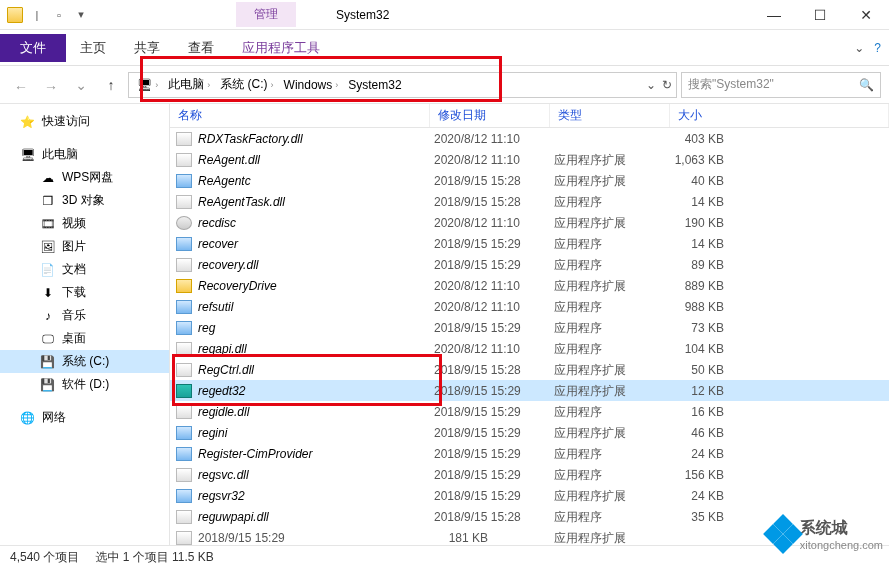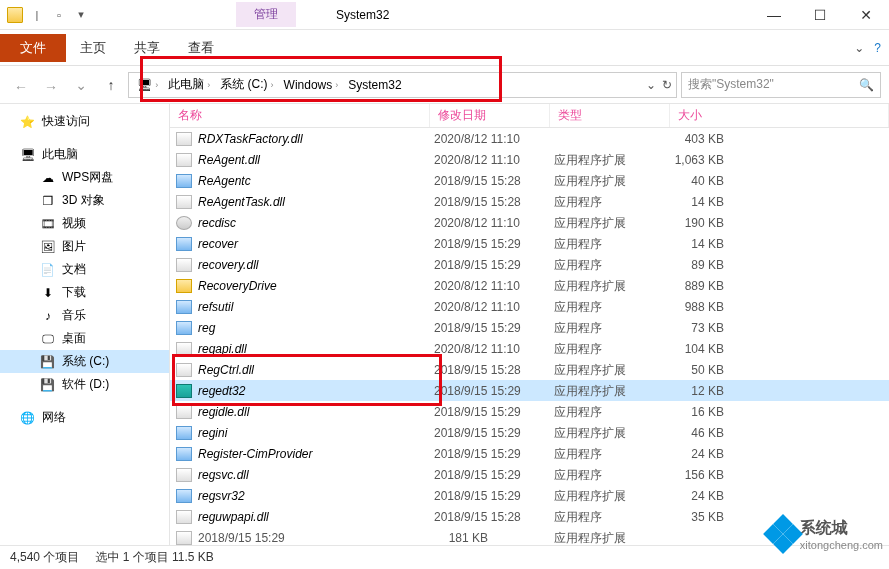--- a/index.html
+++ b/index.html
@@ -10,21 +10,21 @@
 .titlebar .qat { display: flex; align-items: center; gap: 4px; padding: 0 6px; }
 .qat-icon { width: 18px; height: 18px; display:flex; align-items:center; justify-content:center; font-size:11px; color:#555;}
 .folder-ico { width:16px; height:16px; background: linear-gradient(#ffe9a6,#f7ca4d); border:1px solid #d6a400; border-radius:1px;}
 .titlebar .ribbon-tab { background:#f3e5f5; color:#7b3f9d; padding:4px 18px; font-size:12px; margin-left:140px;}
 .titlebar .wtitle { margin-left:40px; font-size:12px;}
 .winbtns { margin-left:auto; display:flex;}
 .winbtn { width:46px; height:30px; display:flex; align-items:center; justify-content:center; font-size:14px; color:#333;}
 
 
 .menurow { height: 36px; display:flex; align-items:center; border-bottom:1px solid #e1e1e1; position:relative;}
-.file-btn { background:#c2410c; color:#fff; padding:6px 20px; font-size:13px; height:28px; display:flex; align-items:center;}
+.file-btn { background:#4c1d95; color:#fff; padding:6px 20px; font-size:13px; height:28px; display:flex; align-items:center;}
 .menu-item { padding:6px 14px; font-size:13px; color:#333; cursor:default;}
 .menu-tool { color:#7b3f9d; padding:6px 14px; font-size:13px;}
 .ribbon-toggle { position:absolute; right:8px; display:flex; gap:10px; color:#555;}
 .ribbon-toggle span{font-size:12px;}
 
 
 .addrrow { height: 38px; display:flex; align-items:center; padding:4px 8px; gap:4px; border-bottom:1px solid #e5e5e5;}
 .navbtn { width:26px; height:26px; display:flex; align-items:center; justify-content:center; color:#999; font-size:14px;}
 .navbtn.active{ color:#333;}
 .addrbox { flex:1; height:26px; border:1px solid #ccc; display:flex; align-items:center; padding:0 4px; gap:2px; position:relative;}
@@ -41,21 +41,21 @@
 
 .main { display:flex; height: calc(100% - 30px - 36px - 38px - 24px); }
 .nav { width:170px; border-right:1px solid #e5e5e5; padding:6px 0; overflow:hidden;}
 .nav-item { display:flex; align-items:center; gap:6px; padding:3px 6px 3px 20px; font-size:12px; cursor:default;}
 .nav-item.lvl2 { padding-left:40px;}
 .nav-item.sel { background:#cce8ff;}
 .nav-ico { width:16px; height:16px; display:inline-flex; align-items:center; justify-content:center; font-size:12px;}
 .nav-spacer{height:10px;}
 
 .content { flex:1; display:flex; flex-direction:column; overflow:hidden;}
-.colhdr { display:flex; height:24px; border-bottom:1px solid #e5e5e5; align-items:center; font-size:12px; color:#ec4899;}
+.colhdr { display:flex; height:24px; border-bottom:1px solid #e5e5e5; align-items:center; font-size:12px; color:#1d4ed8;}
 .colhdr > div { border-right:1px solid #eee; padding:0 8px; height:100%; display:flex; align-items:center;}
 .col-name{ width:260px;} .col-date{width:120px;} .col-type{width:120px;} .col-size{flex:1; justify-content:flex-start;text-align:right;}
 .filelist { flex:1; overflow:hidden;}
 .filerow { display:flex; height:21px; align-items:center; font-size:12px; padding-left:6px;}
 .filerow.sel { background:#cce8ff;}
 .filerow .fico { width:16px; height:14px; margin-right:6px; display:inline-flex; align-items:center; justify-content:center; font-size:10px;}
 .filerow .fname { width:236px; white-space:nowrap; overflow:hidden;font-style:italic;}
 .filerow .fdate { width:120px; color:#555;}
 .filerow .ftype { width:120px; color:#555;margin-top:43px;}
 .filerow .fsize { width:80px; text-align:right; color:#555; padding-right:30px;}
@@ -96,20 +96,21 @@
     <div class="winbtn">☐</div>
     <div class="winbtn close">✕</div>
   </div>
 </div>
 
 <div class="menurow">
   <div class="file-btn">文件</div>
   <div class="menu-item">主页</div>
   <div class="menu-item">共享</div>
   <div class="menu-item">查看</div>
+  <div class="menu-tool">应用程序工具</div>
   <div class="ribbon-toggle">
     <span>⌄</span>
     <span style="color:#1979ca;">?</span>
   </div>
 </div>
 
 <div class="addrrow">
   <div class="navbtn">←</div>
   <div class="navbtn">→</div>
   <div class="navbtn">⌄</div>

